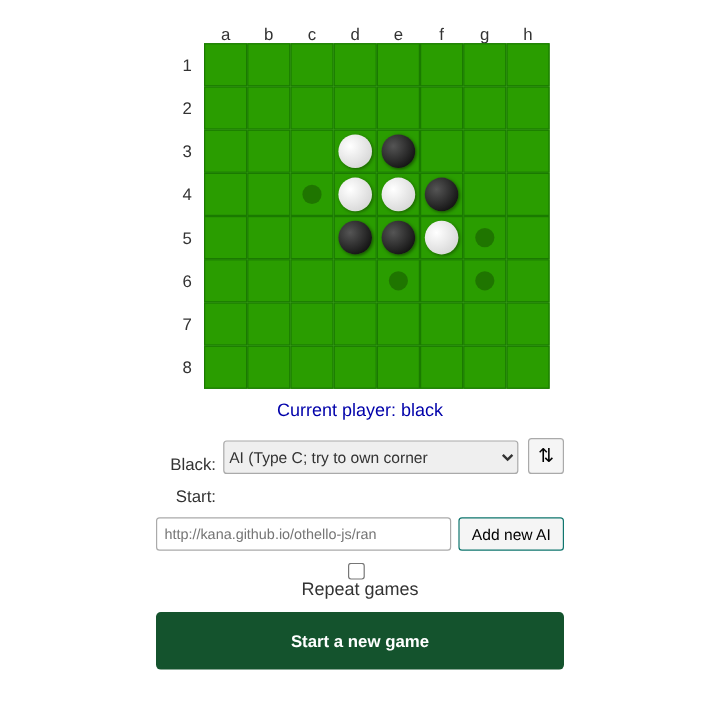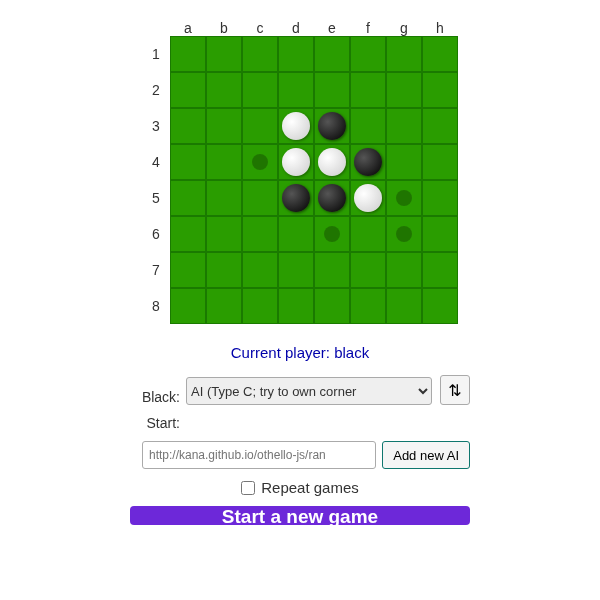--- a/index.html
+++ b/index.html
@@ -82,21 +82,21 @@
     }
 
     .piece.hint {
       width: 16px;
       height: 16px;
       background: rgba(0,0,0,0.25);
     }
 
     
     .status-area {
-      margin-top: 20px;
+      margin-top: 10px;
       text-align: right;
     }
 
     .current-player {
       font-size: 15px;
       color: #333;
     }
 
     .current-player span {
       color: #00a;
@@ -149,21 +149,20 @@
       font-size: 16px;
       display: flex;
       align-items: center;
       justify-content: center;
     }
 
     .url-row {
       display: flex;
       align-items: center;
       margin-bottom: 10px;
-      margin-left: 12px;
     }
 
     .url-input {
       flex: 1;
       height: 28px;
       font-size: 12px;
       border: 1px solid #aaa;
       border-radius: 3px;
       padding: 2px 6px;
       color: #666;
@@ -179,40 +178,41 @@
       font-size: 13px;
       cursor: pointer;
       white-space: nowrap;
     }
 
     .repeat-row {
       display: flex;
       align-items: center;
       justify-content: center;
       margin-bottom: 10px;
+      flex-direction: column;
     }
 
     .repeat-checkbox {
       margin-right: 6px;
       width: 14px;
       height: 14px;
     }
 
     .repeat-label {
       font-size: 15px;
       color: #333;
     }
 
     .start-btn {
       display: block;
       width: 100%;
-      height: 19px;
-      background: #6d28d9;
+      height: 48px;
+      background: #14532d;
       color: white;
-      font-size: 19px;
+      font-size: 14px;
       border: none;
       border-radius: 4px;
       cursor: pointer;
       font-weight: bold;
     }
   </style>
 </head>
 <body>
 
 <div id="board-container">

